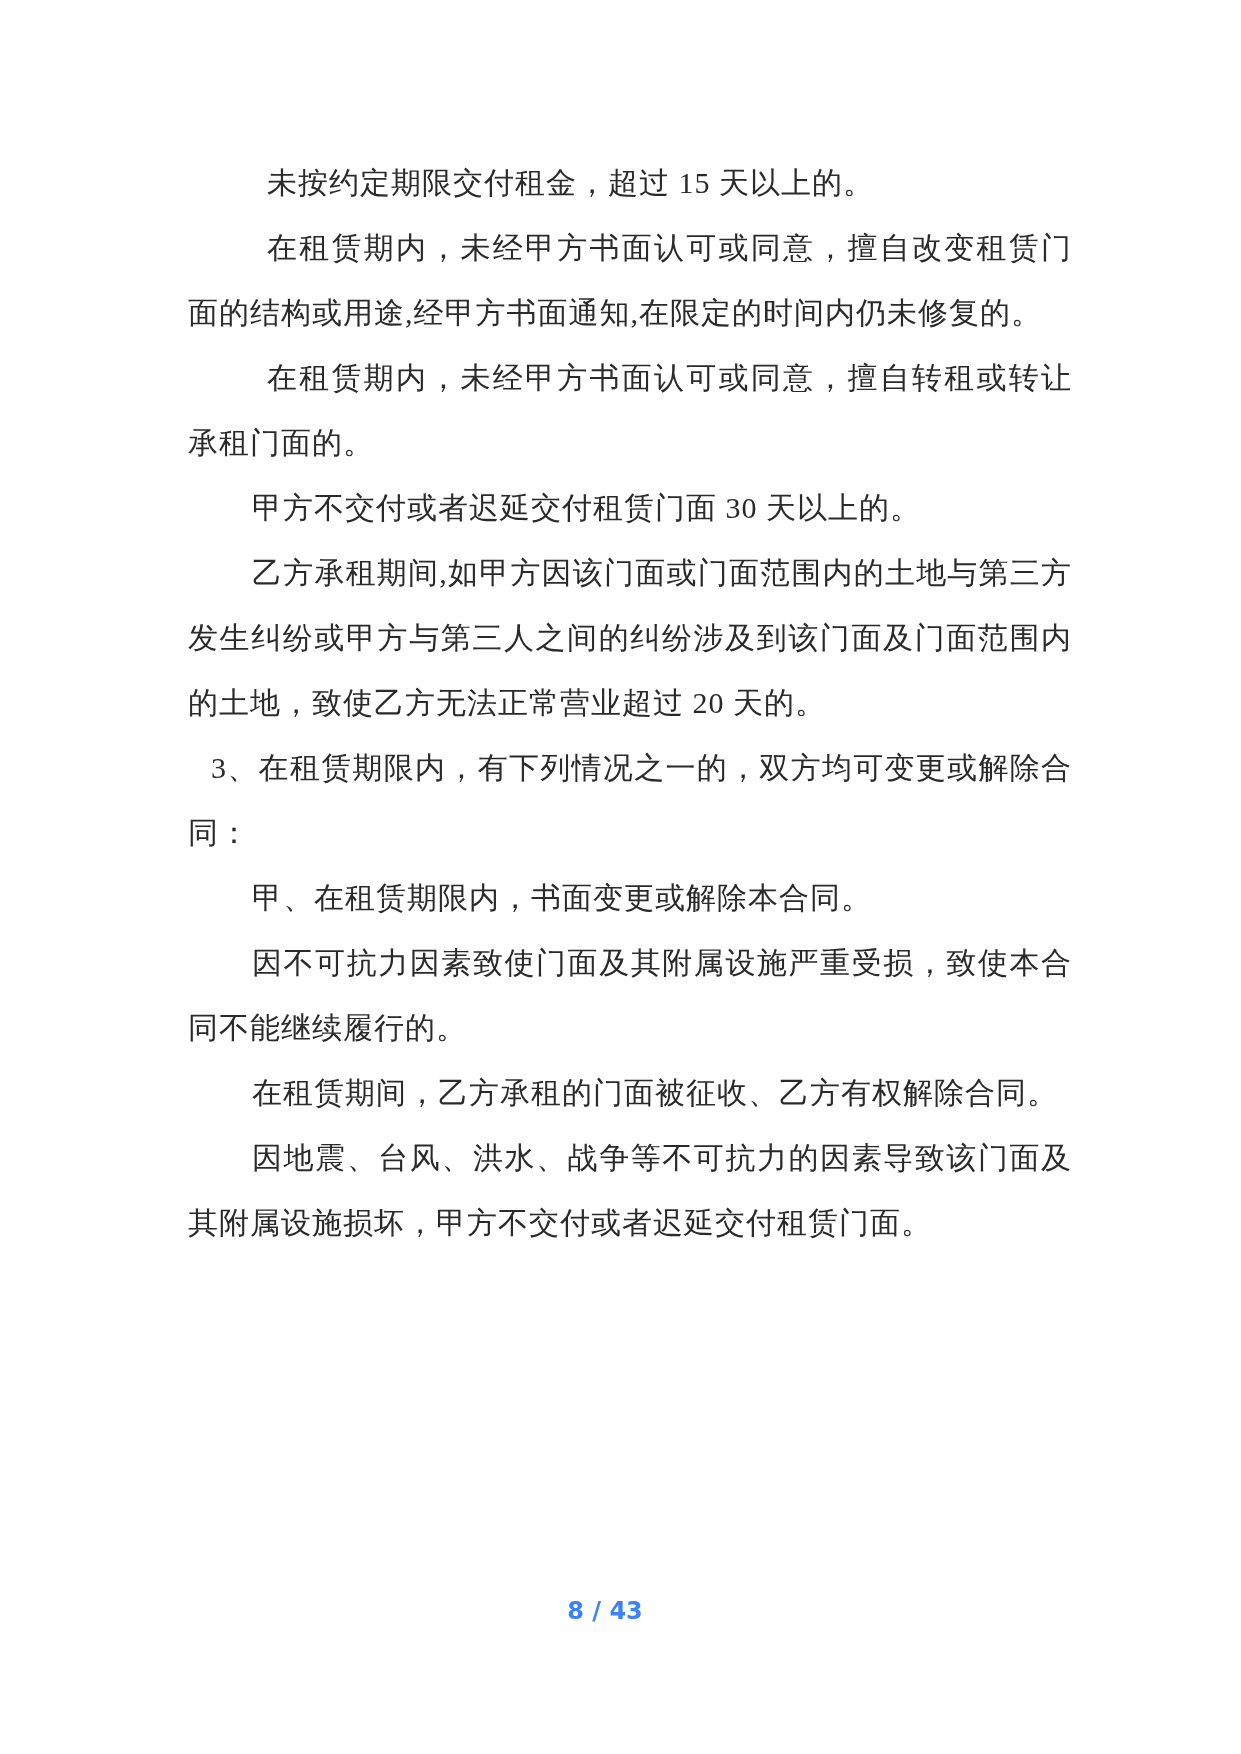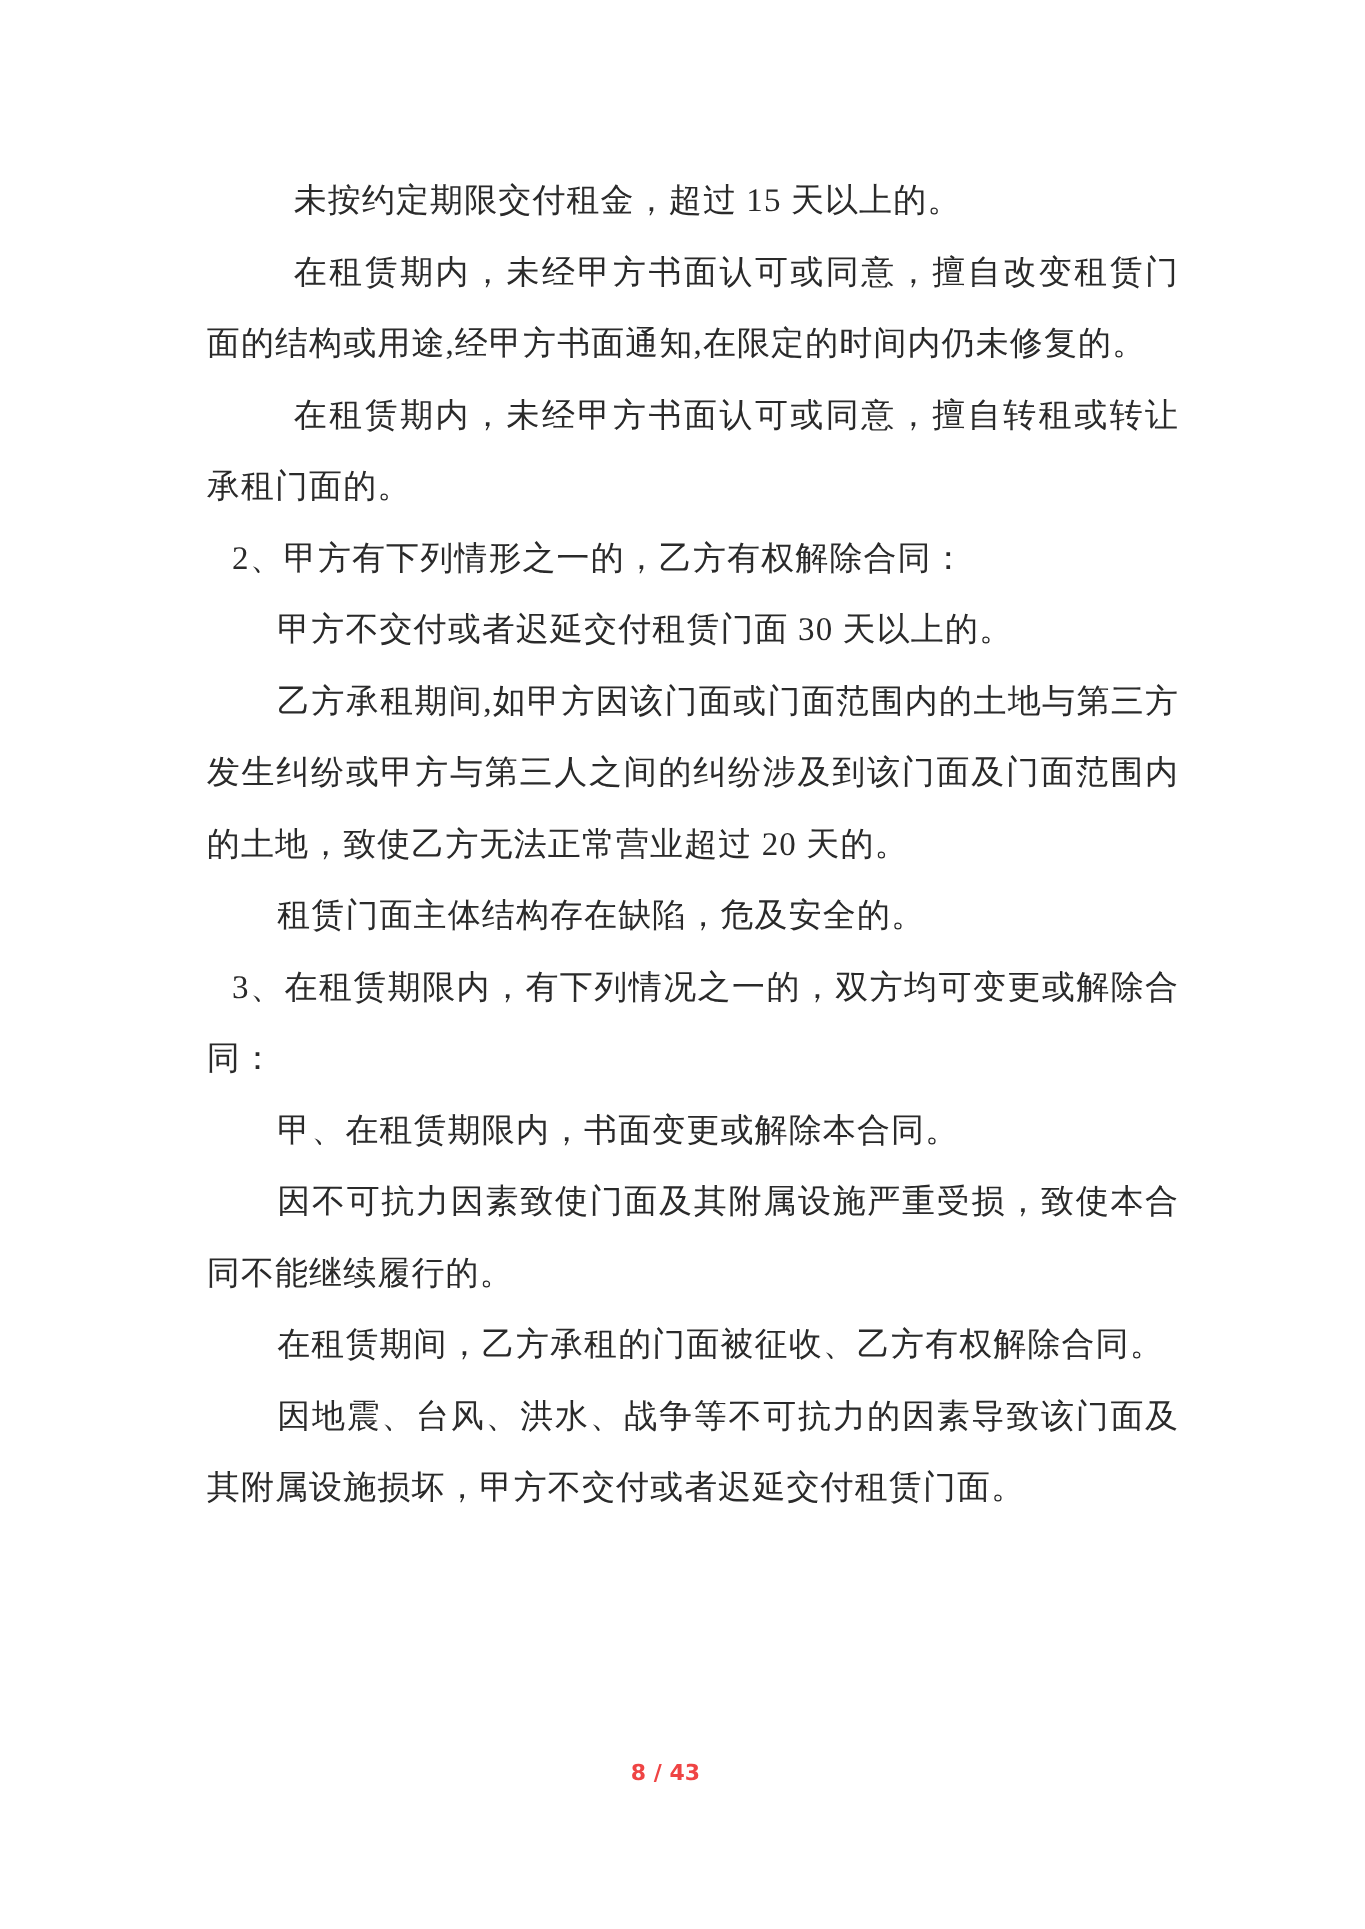--- a/index.html
+++ b/index.html
@@ -36,38 +36,36 @@
   .indent-normal { text-indent: 64px; }
   .indent-list   { text-indent: 23px; }
   .page-footer {
     position: absolute;
     top: 1598px;
     left: 0;
     width: 100%;
     text-align: center;
     font-family: "DejaVu Sans", sans-serif;
     font-weight: 700;
-    font-size: 20px;
+    font-size: 24px;
     line-height: 26px;
-    color: #ef4444;
+    color: #3b82f6;
   }
 </style>
 </head>
 <body>
 
 <div class="doc-page">
 
   <div class="text-block">
     <p class="para indent-deep">未按约定期限交付租金，超过 15 天以上的。</p>
     <p class="para indent-deep">在租赁期内，未经甲方书面认可或同意，擅自改变租赁门面的结构或用途,经甲方书面通知,在限定的时间内仍未修复的。</p>
     <p class="para indent-deep">在租赁期内，未经甲方书面认可或同意，擅自转租或转让承租门面的。</p>
-    <p class="para indent-list">2、甲方有下列情形之一的，乙方有权解除合同：</p>
     <p class="para indent-normal">甲方不交付或者迟延交付租赁门面 30 天以上的。</p>
     <p class="para indent-normal">乙方承租期间,如甲方因该门面或门面范围内的土地与第三方发生纠纷或甲方与第三人之间的纠纷涉及到该门面及门面范围内的土地，致使乙方无法正常营业超过 20 天的。</p>
-    <p class="para indent-normal">租赁门面主体结构存在缺陷，危及安全的。</p>
     <p class="para indent-list">3、在租赁期限内，有下列情况之一的，双方均可变更或解除合同：</p>
     <p class="para indent-normal">甲、在租赁期限内，书面变更或解除本合同。</p>
     <p class="para indent-normal">因不可抗力因素致使门面及其附属设施严重受损，致使本合同不能继续履行的。</p>
     <p class="para indent-normal">在租赁期间，乙方承租的门面被征收、乙方有权解除合同。</p>
     <p class="para indent-normal">因地震、台风、洪水、战争等不可抗力的因素导致该门面及其附属设施损坏，甲方不交付或者迟延交付租赁门面。</p>
   </div>
 
   <div class="page-footer">8 / 43</div>
 
 </div>

